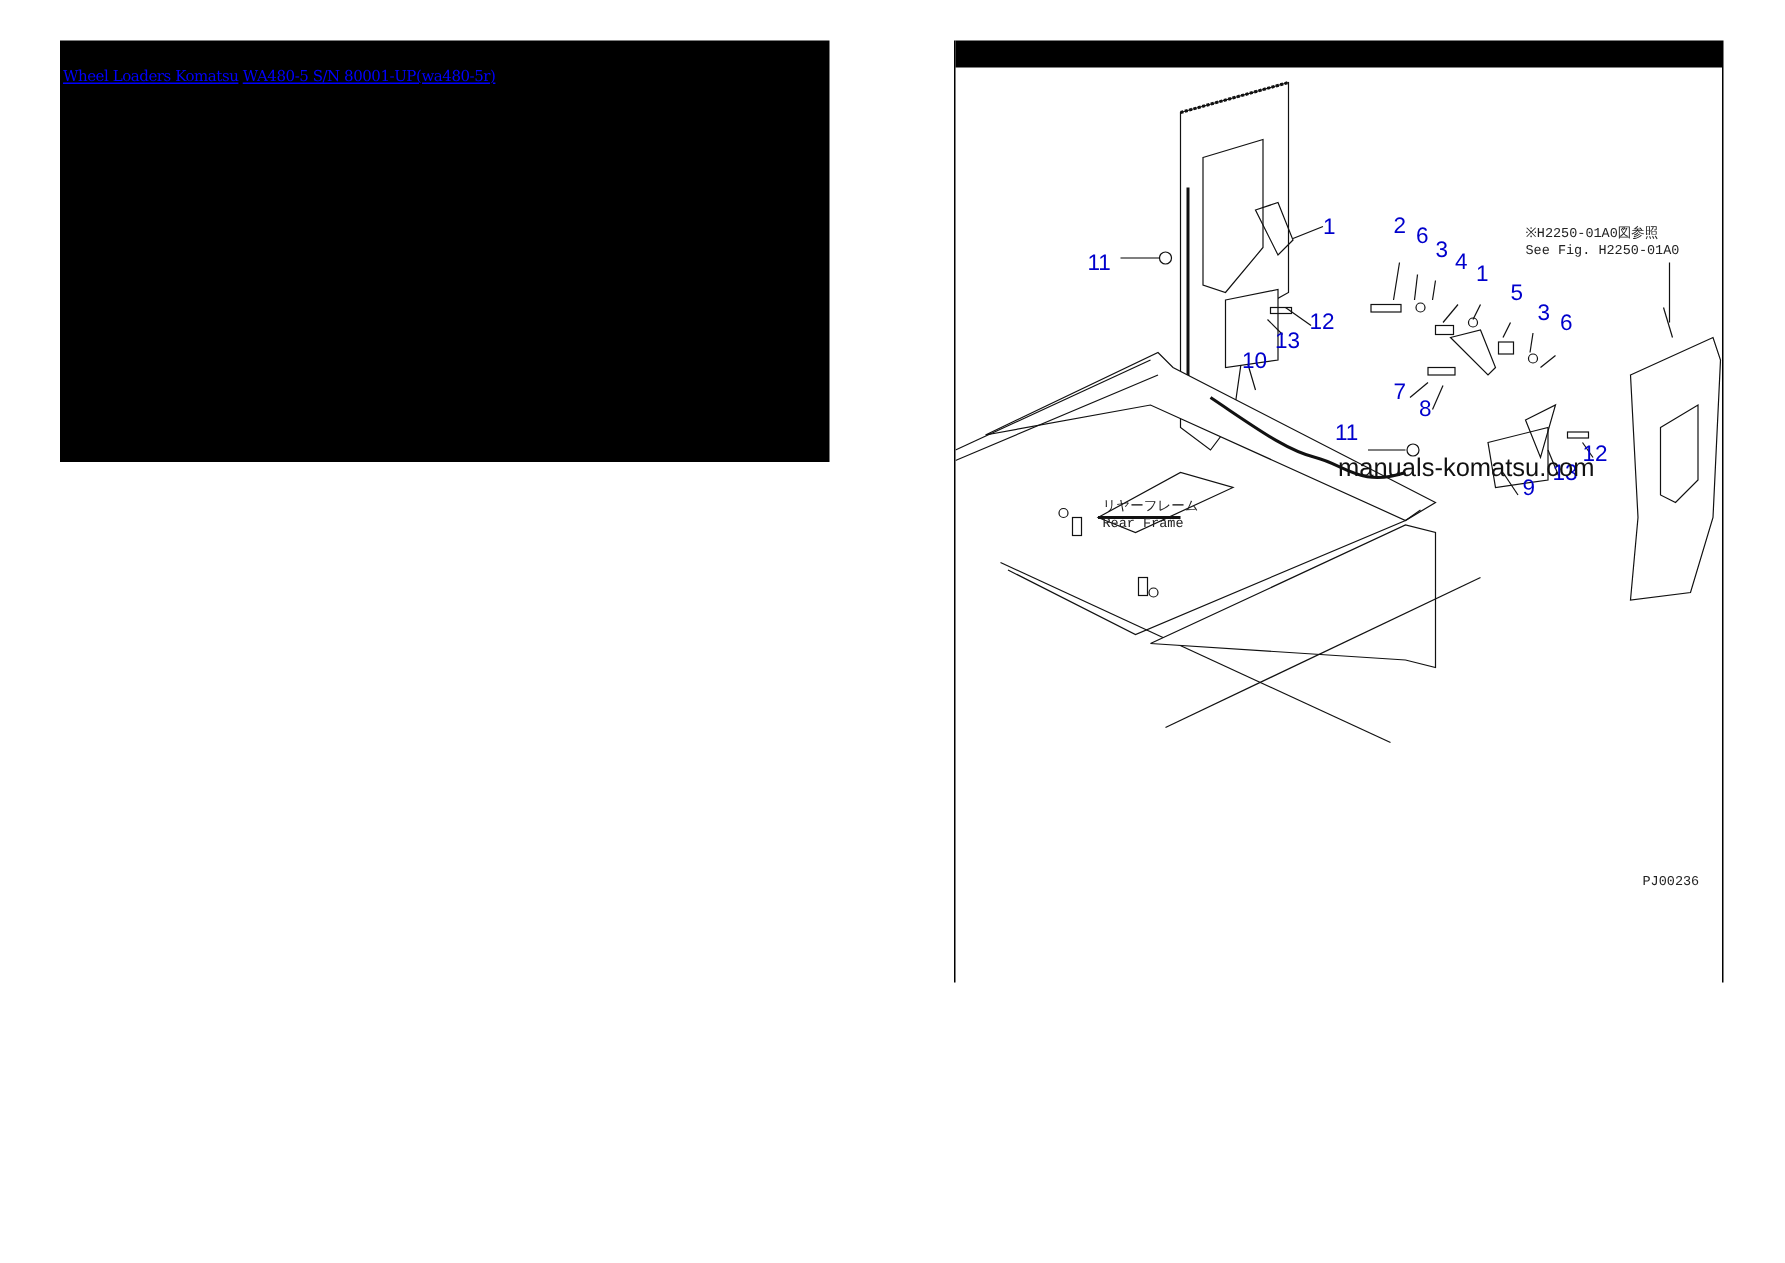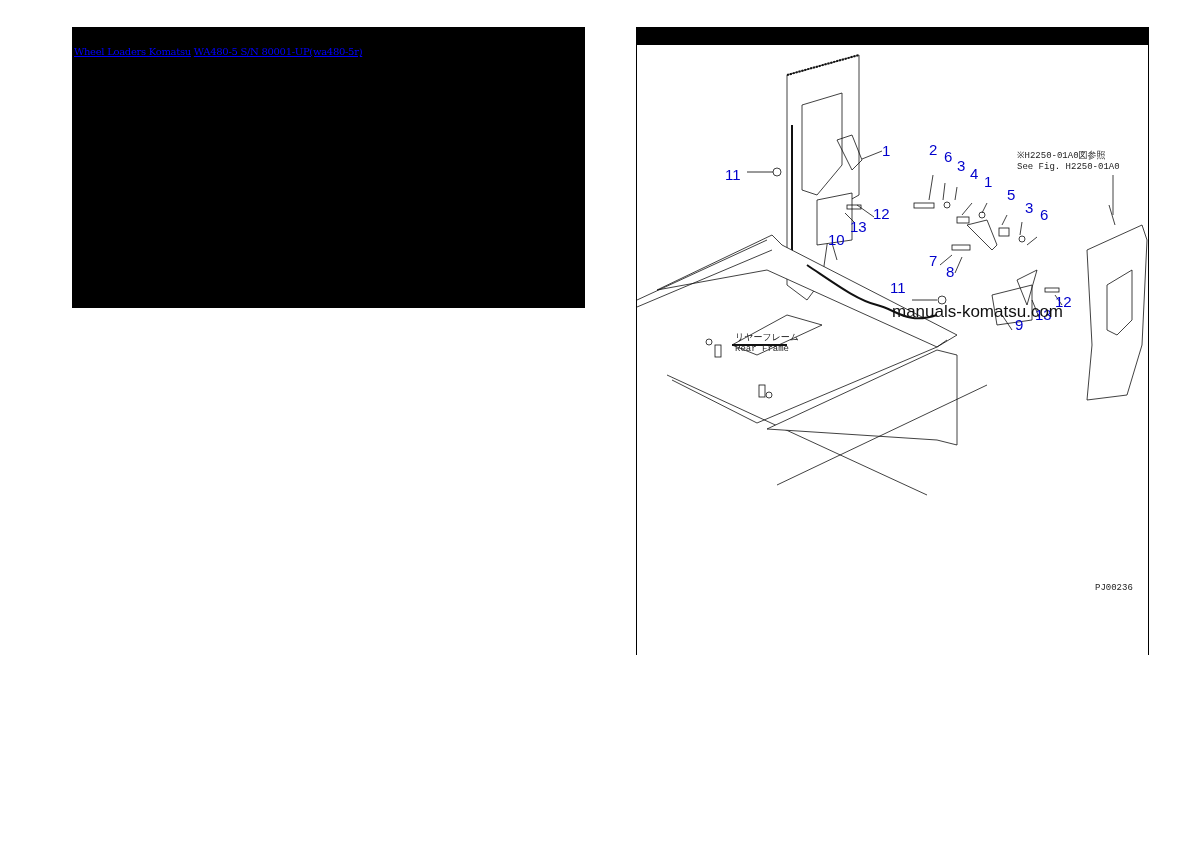--- a/index.html
+++ b/index.html
@@ -1,17 +1,17 @@
 <!DOCTYPE html>
 <html><head>
   <meta charset="utf-8">
   <style>
     html, body { margin:0; padding:0; background:#ffffff; }
     body { width:1190px; height:842px; position:relative; overflow:hidden; font-family:"DejaVu Serif", serif; }
-    .left-box { position:absolute; left:40px; top:27px; width:513px; height:281px; background:#000000;margin-left:32px; }
+    .left-box { position:absolute; left:40px; top:27px; width:513px; height:281px; background:#000000; }
     .breadcrumb { position:absolute; left:2px; top:19px; font-family:"DejaVu Serif", serif; font-size:10px; letter-spacing:-0.3px; white-space:nowrap; }
     .breadcrumb a { color:#0000ff; text-decoration:underline; }
     .right-panel { position:absolute; left:636px; top:27px; width:513px; height:628px; background:#fff; border-left:1px solid #000; border-right:1px solid #000; box-sizing:border-box; }
     .right-header { position:absolute; left:0; top:0; width:100%; height:18px; background:#000; }
     .diagram { position:absolute; left:0; top:18px; }
     .callout { font-family:"Liberation Sans", sans-serif; font-size:15px; fill:#0000cc; }
     .note { font-family:"Liberation Mono", monospace; font-size:9px; fill:#222; }
     .watermark { font-family:"Liberation Sans", sans-serif; font-size:17px; fill:#111; }
   </style>
 </head>

